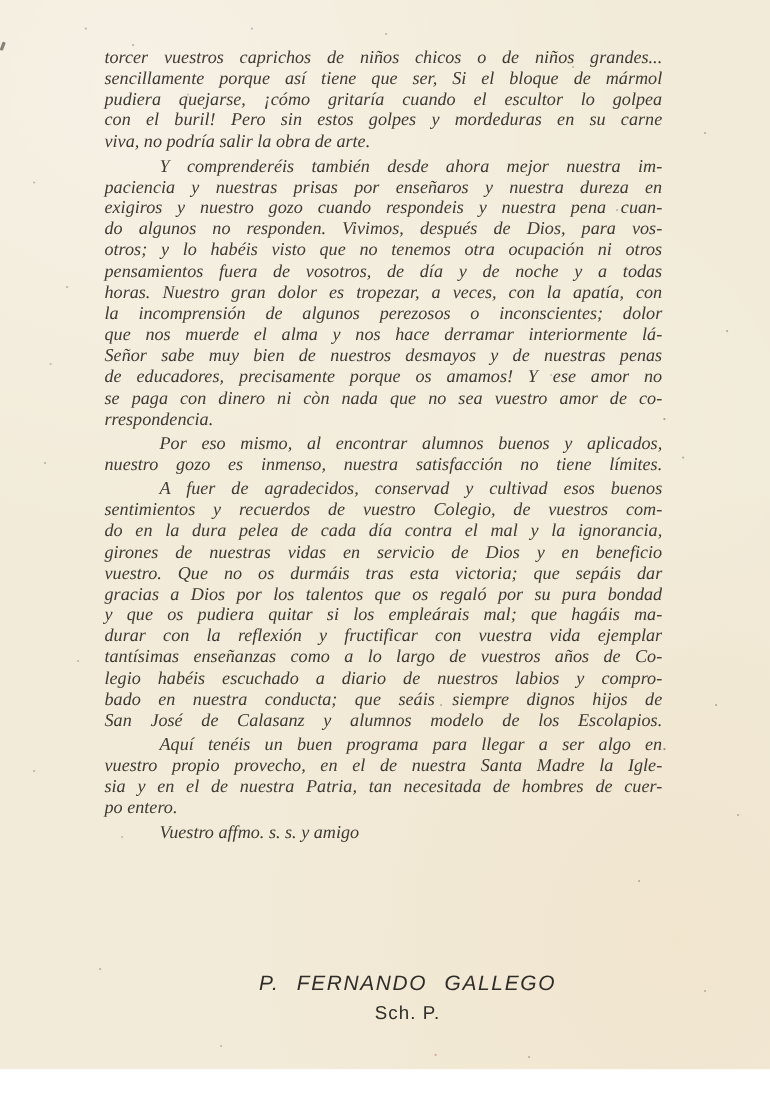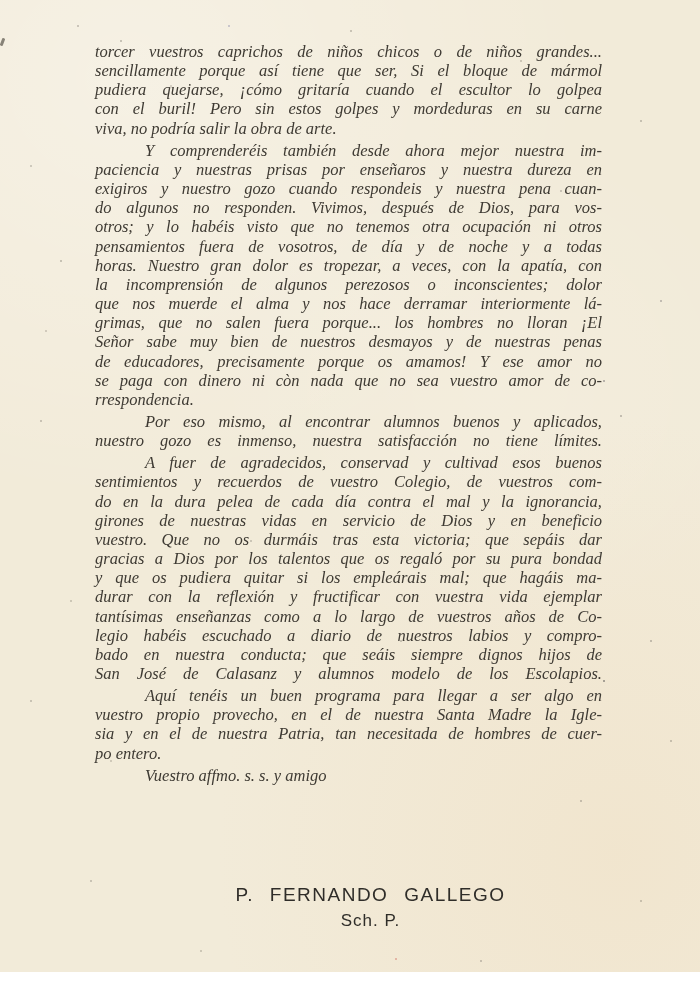--- a/index.html
+++ b/index.html
@@ -92,20 +92,21 @@
     top: 884px;
     width: 507px;
     text-align: center;
     font-family: "Liberation Sans", sans-serif;
     color: var(--sig-ink, #2f2d29);
   }
   .sig-name {
     font-size: 19px;
     letter-spacing: 1.5px;
     word-spacing: 9px;
+    font-style: italic;
   }
   .sig-title {
     margin-top: 5px;
     font-size: 17px;
     letter-spacing: 1px;
   }
 </style>
 </head>
 <body>
 
@@ -125,21 +126,20 @@
       <div class="para">
         <div class="line first">Y comprenderéis también desde ahora mejor nuestra im-</div>
         <div class="line">paciencia y nuestras prisas por enseñaros y nuestra dureza en</div>
         <div class="line">exigiros y nuestro gozo cuando respondeis y nuestra pena cuan-</div>
         <div class="line">do algunos no responden. Vivimos, después de Dios, para vos-</div>
         <div class="line">otros; y lo habéis visto que no tenemos otra ocupación ni otros</div>
         <div class="line">pensamientos fuera de vosotros, de día y de noche y a todas</div>
         <div class="line">horas. Nuestro gran dolor es tropezar, a veces, con la apatía, con</div>
         <div class="line">la incomprensión de algunos perezosos o inconscientes; dolor</div>
         <div class="line">que nos muerde el alma y nos hace derramar interiormente lá-</div>
-        <div class="line">grimas, que no salen fuera porque... los hombres no lloran ¡El</div>
         <div class="line">Señor sabe muy bien de nuestros desmayos y de nuestras penas</div>
         <div class="line">de educadores, precisamente porque os amamos! Y ese amor no</div>
         <div class="line">se paga con dinero ni còn nada que no sea vuestro amor de co-</div>
         <div class="line last">rrespondencia.</div>
       </div>
       <div class="para">
         <div class="line first">Por eso mismo, al encontrar alumnos buenos y aplicados,</div>
         <div class="line">nuestro gozo es inmenso, nuestra satisfacción no tiene límites.</div>
       </div>
       <div class="para">

